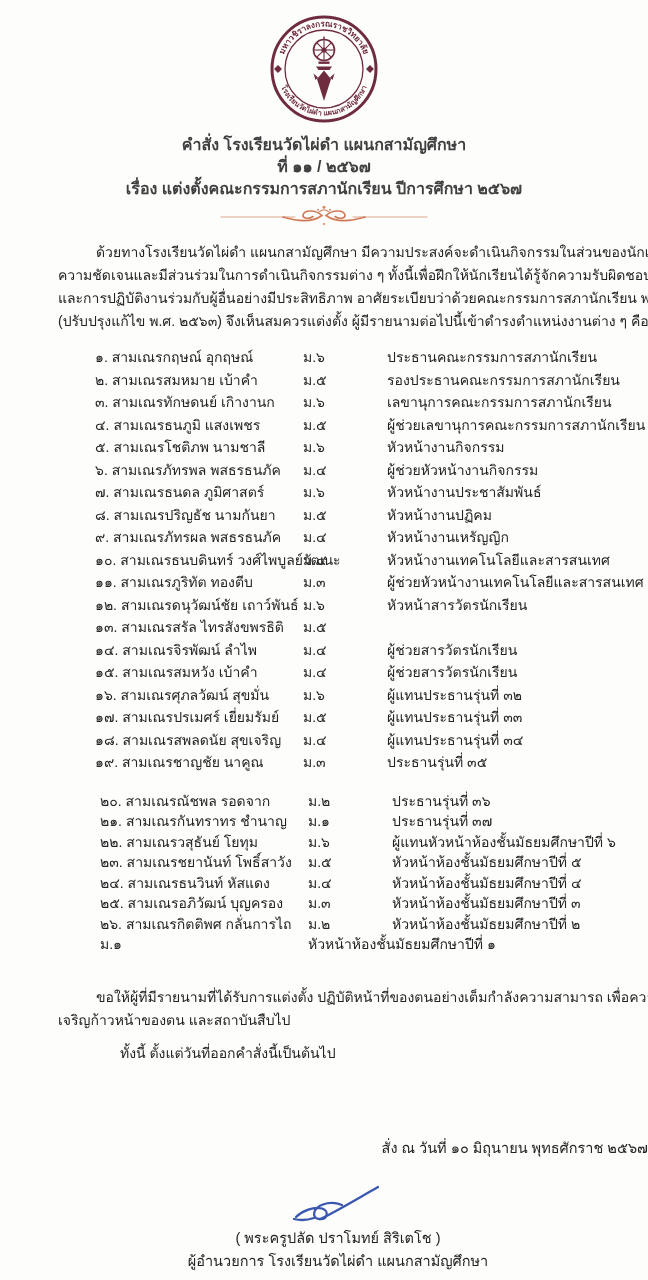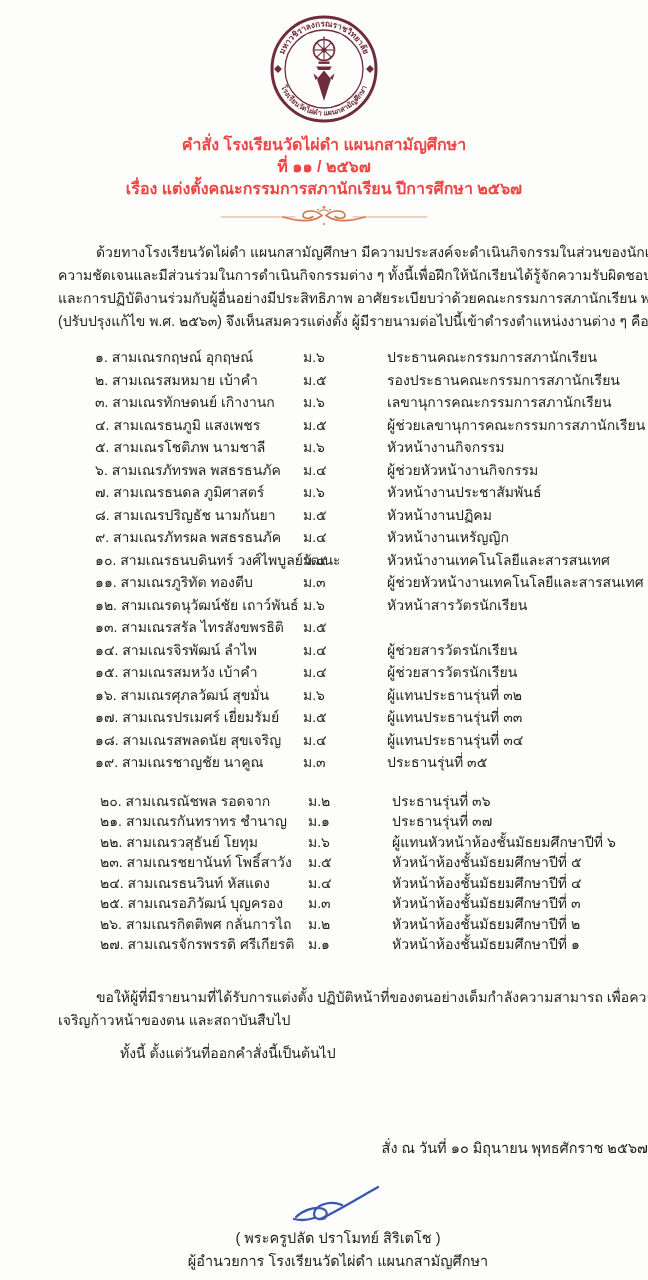--- a/index.html
+++ b/index.html
@@ -4,21 +4,21 @@
 <style>
   html,body{margin:0;padding:0;background:#ffffff;}
   .page{
     width:648px;height:1280px;background:#fdfdfc;overflow:hidden;
     font-family:"Liberation Sans","DejaVu Sans",sans-serif;
     color:#232323;position:relative;
   }
   .header{text-align:center;padding-top:14px;}
   .seal-wrap{display:flex;justify-content:center;}
   .titles{margin-top:10px;}
-  .title-line{font-weight:bold;font-size:16px;line-height:22px;color:#ef4444;white-space:nowrap;}
+  .title-line{font-weight:bold;font-size:16px;line-height:22px;color:#404040;white-space:nowrap;}
   .divider-wrap{display:flex;justify-content:center;margin-top:3px;}
   .intro{margin:12px 0 0 58px;width:534px;font-size:14px;line-height:23px;}
   .intro .line{white-space:nowrap;}
   .intro .line.first{padding-left:38px;}
   .list{margin-left:95px;font-size:14px;}
   .list.group1{margin-top:13px;}
   .list.group2{margin-top:17px;margin-left:100px;}
   .row{display:grid;grid-template-columns:208px 84px auto;align-items:baseline;white-space:nowrap;}
   .group1 .row{height:22.5px;line-height:22.5px;}
   .group2 .row{height:20.5px;line-height:20.5px;}
@@ -240,21 +240,20 @@
       <span><span>๒๕.</span> <span>สามเณรอภิวัฒน์ บุญครอง</span></span>
       <span>ม.๓</span>
       <span>หัวหน้าห้องชั้นมัธยมศึกษาปีที่ ๓</span>
     </div>
       <div class="row">
       <span><span>๒๖.</span> <span>สามเณรกิตติพศ กลั่นการไถ</span></span>
       <span>ม.๒</span>
       <span>หัวหน้าห้องชั้นมัธยมศึกษาปีที่ ๒</span>
     </div>
       <div class="row">
-      <span><span>๒๗.</span> <span>สามเณรจักรพรรดิ ศรีเกียรติ</span></span>
       <span>ม.๑</span>
       <span>หัวหน้าห้องชั้นมัธยมศึกษาปีที่ ๑</span>
     </div>
     </div>
 
   <div class="closing">
     <div class="line first">ขอให้ผู้ที่มีรายนามที่ได้รับการแต่งตั้ง ปฏิบัติหน้าที่ของตนอย่างเต็มกำลังความสามารถ เพื่อความ</div>
     <div class="line">เจริญก้าวหน้าของตน และสถาบันสืบไป</div>
   </div>
 

